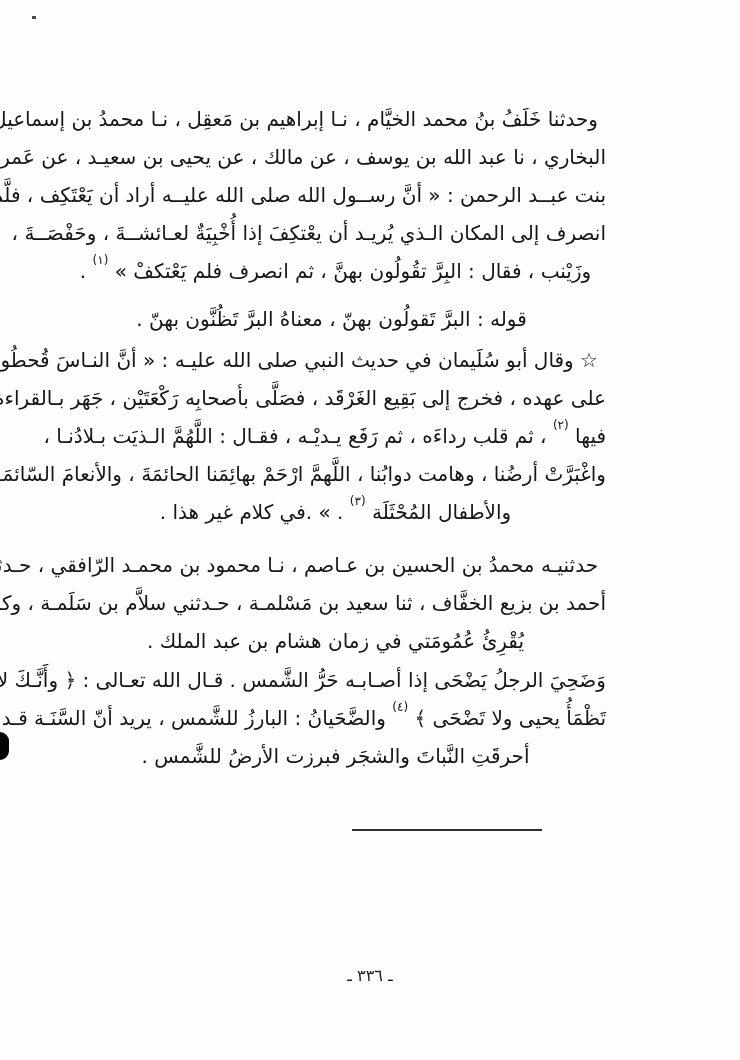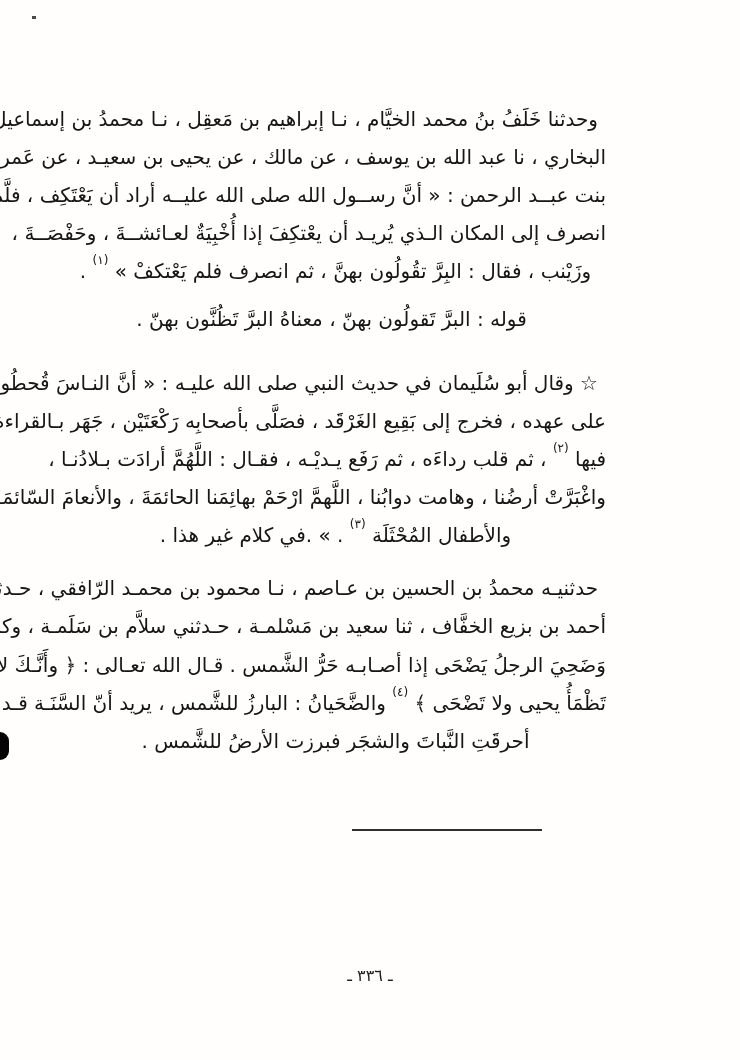--- a/index.html
+++ b/index.html
@@ -12,21 +12,21 @@
     position:absolute;inset:0;background:#fffefd;color:#1a1a1a;
   }
   
   .text-block{
     position:absolute;left:65px;top:100px;width:541px;
     direction:rtl;
     font-size:20px;line-height:38px;
     color:#161616;
   }
   .para{margin:0 0 10px 0;}
-  .para:nth-child(2){margin-bottom:26px;}
+  .para:nth-child(2){margin-bottom:3px;}
   .para:nth-child(3){margin-bottom:15px;}
   .para:nth-child(4){margin-bottom:1px;}
   .line{
     direction:rtl;unicode-bidi:embed;
     text-align:center;
     white-space:nowrap;
   }
   .line.j{
     text-align:justify;
     text-align-last:justify;
@@ -79,27 +79,28 @@
         <div class="line j"><span>بنت عبــد الرحمن : « أنَّ رســول الله صلى الله عليــه أراد أن يَعْتَكِف ، فلَّما</span></div>
         <div class="line j"><span>انصرف إلى المكان الـذي يُريـد أن يعْتكِفَ إذا أُخْبِيَةٌ لعـائشــةَ ، وحَفْصَــةَ ،</span></div>
         <div class="line"><span>وزَيْنب ، فقال : البِرَّ تقُولُون بهنَّ ، ثم انصرف فلم يَعْتكفْ » </span><sup>(١)</sup><span> .</span></div>
       </div>
       <div class="para">
         <div class="line indent"><span>قوله : البرَّ تَقولُون بهنّ ، معناهُ البرَّ تَظُنَّون بهنّ .</span></div>
       </div>
       <div class="para">
         <div class="line j indent"><span>☆ وقال أبو سُلَيمان في حديث النبي صلى الله عليـه : « أنَّ النـاسَ قُحطُوا</span></div>
         <div class="line j"><span>على عهده ، فخرج إلى بَقِيع الغَرْقَد ، فصَلَّى بأصحابِه رَكْعَتَيْن ، جَهَر بـالقراءة</span></div>
-        <div class="line j"><span>فيها </span><sup>(٢)</sup><span> ، ثم قلب رداءَه ، ثم رَفَع يـديْـه ، فقـال : اللَّهُمَّ أرادَت بـلادُنـا ،</span></div>
+        <div class="line j"><span>فيها </span><sup>(٢)</sup><span> ، ثم قلب رداءَه ، ثم رَفَع يـديْـه ، فقـال : اللَّهُمَّ الـذيَت بـلادُنـا ،</span></div>
         <div class="line j"><span>واغْبَرَّتْ أرضُنا ، وهامت دوابُنا ، اللَّهمَّ ارْحَمْ بهائِمَنا الحائمَةَ ، والأنعامَ السّائمَـةَ ،</span></div>
         <div class="line"><span>والأطفال المُحْثَلَة </span><sup>(٣)</sup><span> . » .في كلام غير هذا .</span></div>
       </div>
       <div class="para">
         <div class="line j indent"><span>حدثنيـه محمدُ بن الحسين بن عـاصم ، نـا محمود بن محمـد الرّافقي ، حـدثني</span></div>
         <div class="line j"><span>أحمد بن بزيع الخفَّاف ، ثنا سعيد بن مَسْلمـة ، حـدثني سلاَّم بن سَلَمـة ، وكان</span></div>
+        <div class="line"><span>يُقْرِئُ عُمُومَتي في زمان هشام بن عبد الملك .</span></div>
       </div>
       <div class="para">
         <div class="line j"><span>وَضَحِيَ الرجلُ يَضْحَى إذا أصـابـه حَرُّ الشَّمس . قـال الله تعـالى : ﴿ وأَنَّـكَ لا</span></div>
         <div class="line j"><span>تَظْمَأُ يحيى ولا تَضْحَى ﴾ </span><sup>(٤)</sup><span> والضَّحَيانُ : البارزُ للشَّمس ، يريد أنّ السَّنَـة قـد</span></div>
         <div class="line"><span>أحرقَتِ النَّباتَ والشجَر فبرزت الأرضُ للشَّمس .</span></div>
       </div>
     </div>
 
   <hr class="fn-rule">
 

